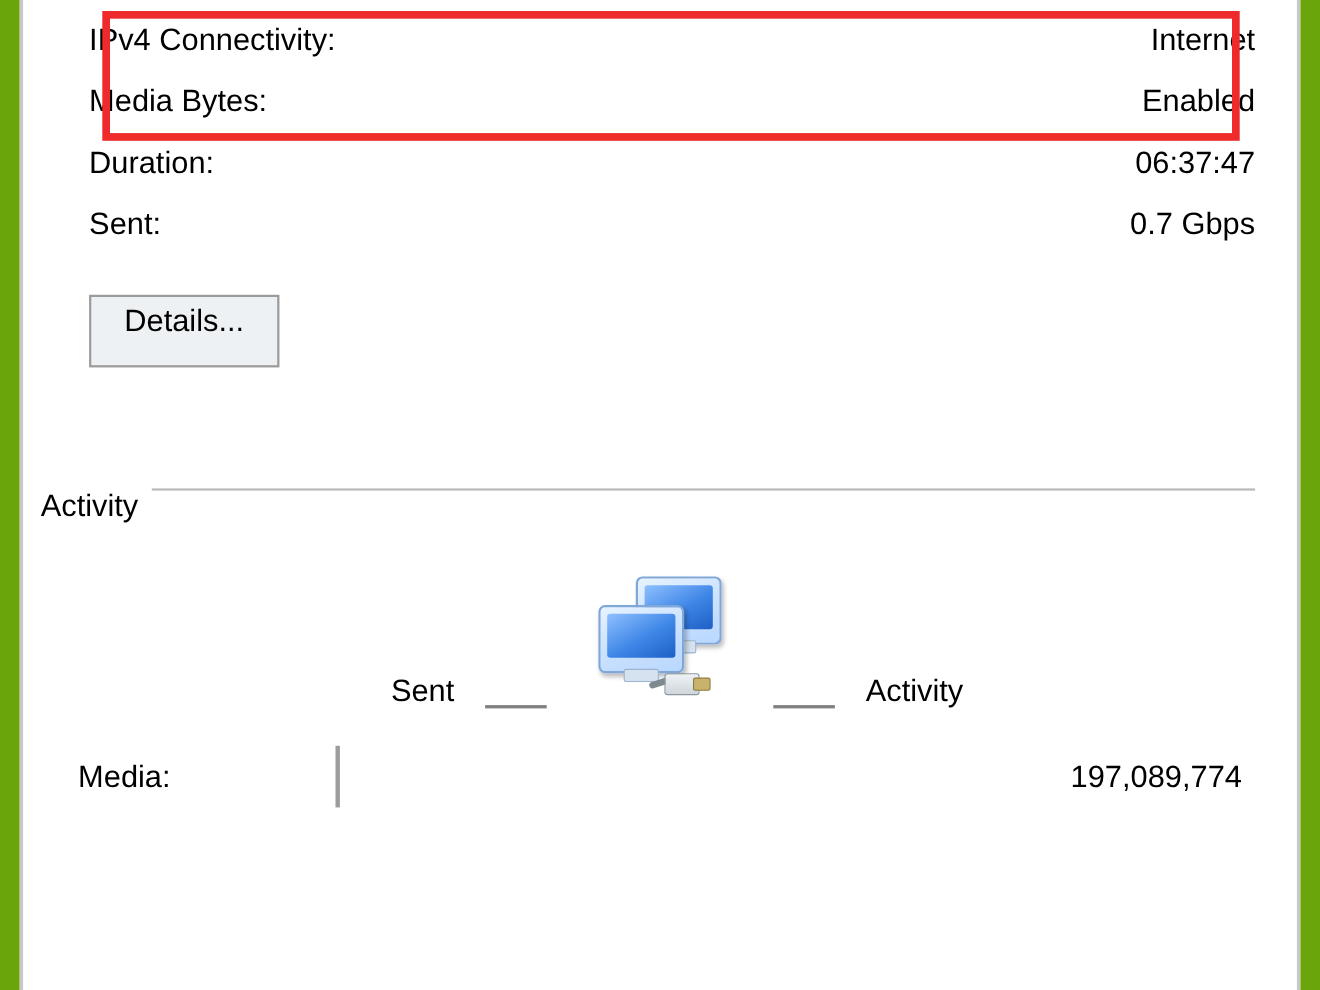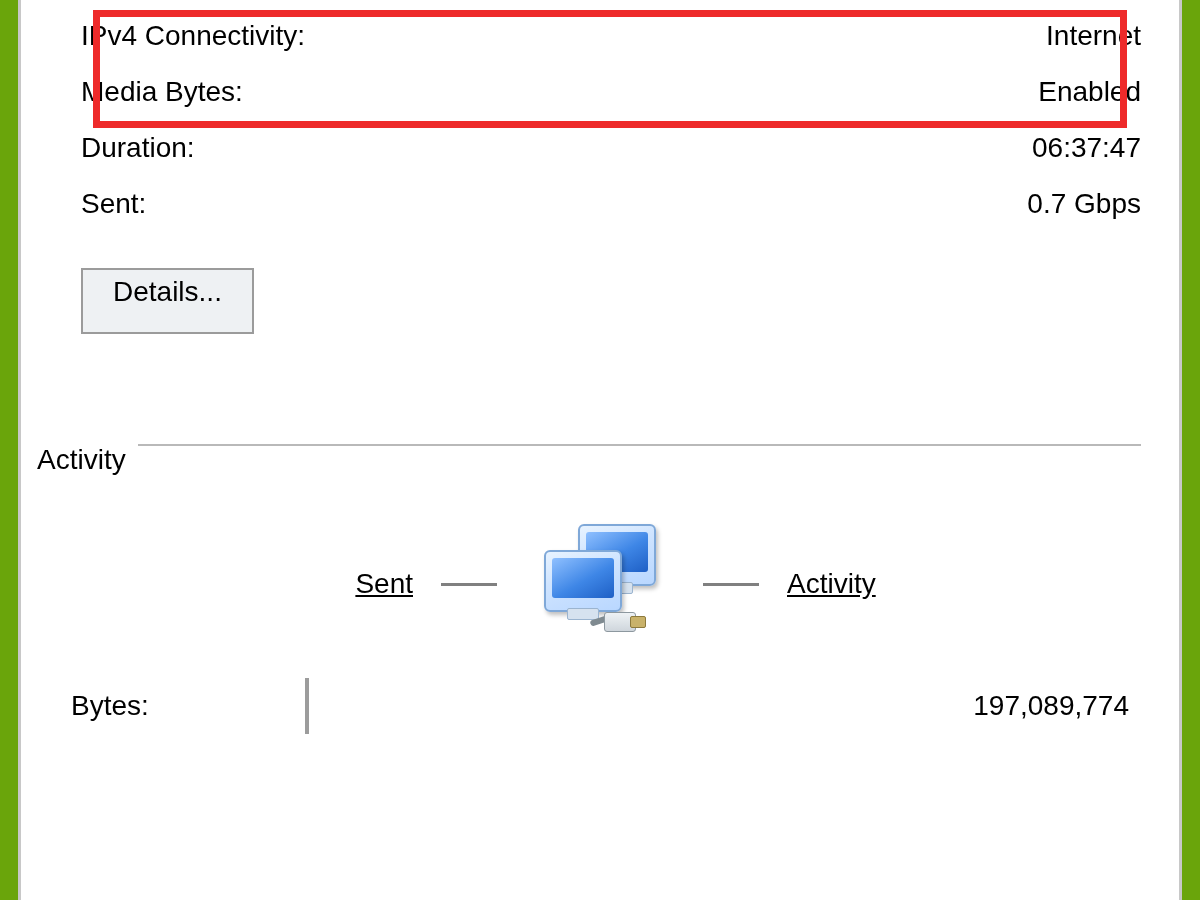--- a/index.html
+++ b/index.html
@@ -79,24 +79,23 @@
     flex: 1;
     height: 2px;
     background: #b9b9b9;
   }
 
   .activity-body {
     margin-top: 48px;
   }
   .sent-recv {
     display: flex;
-    align-items: center;
+    align-items: flex-end;
     justify-content: center;
     gap: 28px;
-    text-decoration: underline;
   }
   .sent-recv .dash {
     width: 56px;
     height: 3px;
     background: #808080;
   }
   .sent-recv .lbl-sent {
     min-width: 210px;
     text-align: right;
   }
@@ -255,21 +254,21 @@
                   <span class="body"></span>
                   <span class="tip"></span>
                 </span>
             </span>
           </span>
           <span class="dash"></span>
           <span class="lbl-recv">Activity</span>
         </div>
 
         <div class="bytes-row">
-          <span class="blabel">Bytes:</span>
+          <span class="blabel">Media:</span>
           <span class="vsep"></span>
           <span class="recv-val">197,089,774</span>
         </div>
       </div>
     </div>
 
   </div>
 </div>
 
 </body></html>

